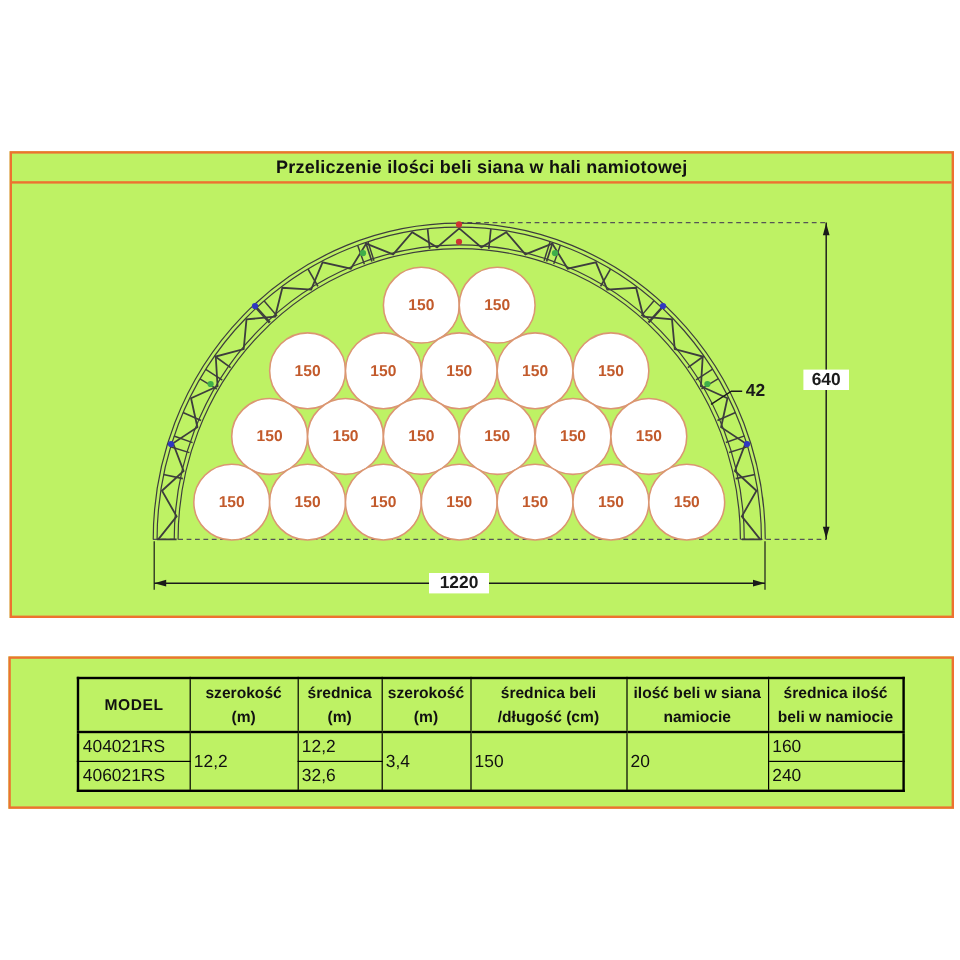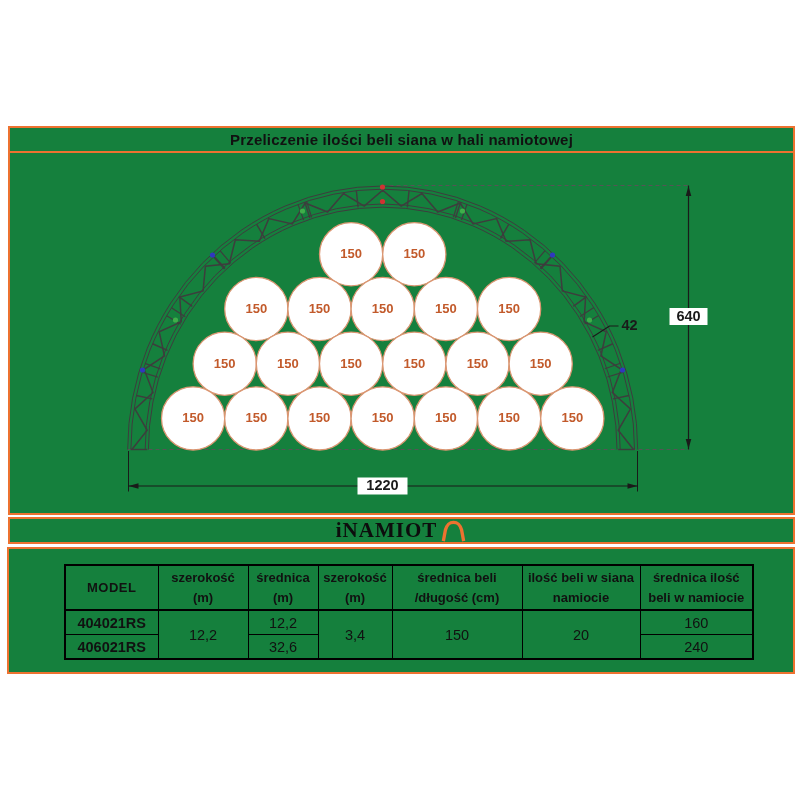--- a/index.html
+++ b/index.html
@@ -1,36 +1,36 @@
 <!DOCTYPE html>
 <html><head>
 <meta charset="utf-8">
 <style>
   html,body{margin:0;padding:0;background:#fff;}
   .page{position:relative;width:800px;height:800px;background:#fff;
         font-family:"Liberation Sans",sans-serif;color:#111;overflow:hidden;}
-  .frame{position:absolute;border:2.5px solid #ed7230;box-sizing:border-box;background:#15803d;}
+  .frame{position:absolute;border:2.5px solid #ed7230;box-sizing:border-box;background:#bef264;}
   .frame-a{left:8px;top:126px;width:787px;height:389px;}
   .title-bar{position:absolute;left:0;top:0;width:100%;height:25px;
              border-bottom:2.5px solid #ed7230;display:flex;align-items:center;justify-content:center;
              font-weight:bold;font-size:15px;letter-spacing:.2px;box-sizing:border-box;}
   .diagram-svg{position:absolute;left:0;top:25px;width:781px;height:359px;}
   .frame-b{left:8px;top:517px;width:787px;height:27px;display:flex;align-items:center;justify-content:center;gap:3px;}
   .logo-text{font-family:"Liberation Serif",serif;font-weight:bold;font-size:21px;letter-spacing:1px;color:#0d0d0d;}
   .logo-icon{width:27px;height:24px;margin-top:1px;}
   .frame-c{left:7px;top:547px;width:788px;height:127px;}
   table.spec{position:absolute;left:55px;top:15px;border-collapse:collapse;table-layout:fixed;
-             border:2px solid #000;font-size:13px;text-align:center;padding-left:40px;}
+             border:2px solid #000;font-size:13px;padding-left:40px;}
   table.spec th,table.spec td{border:1px solid #000;padding:1px 3px;vertical-align:middle;overflow:hidden;}
   table.spec thead th{font-weight:bold;height:41px;line-height:1.5;}
   table.spec thead th .h1,table.spec thead th .h2{display:block;}
   table.spec thead th .h2:empty{display:none;}
   table.spec thead th{border-bottom:2px solid #000;}
   table.spec td{height:21px;font-size:14.5px;}
-  td.model{font-weight:bold;font-size:13.5px;}
+  td.model{font-weight:normal;font-size:13.5px;}
   th.model-h{font-weight:bold !important;font-size:13px;letter-spacing:.5px;}
 </style>
 </head>
 <body>
 
 <div class="page">
 
   <div class="frame frame-a">
     <div class="title-bar">
       <span>Przeliczenie ilości beli siana w hali namiotowej</span>
@@ -143,26 +143,20 @@
           <polygon points="129,487 139,484.2 139,489.8" fill="#1a1a1a"></polygon>
           <polygon points="638,487 628,484.2 628,489.8" fill="#1a1a1a"></polygon>
           <rect x="358" y="478.5" width="50" height="17" fill="#fff"></rect>
           <text x="383" y="487.5" text-anchor="middle" font-family="&quot;Liberation Sans&quot;, sans-serif" font-size="14.5" font-weight="bold" fill="#1a1a1a" dominant-baseline="middle">1220</text>
           <polyline points="619,327 610,327 593,338" fill="none" stroke="#1a1a1a" stroke-width="1.2"></polyline>
           <text x="630" y="327.5" text-anchor="middle" font-family="&quot;Liberation Sans&quot;, sans-serif" font-size="14.5" font-weight="bold" fill="#1a1a1a" dominant-baseline="middle">42</text>
         </g>
       </svg>
   </div>
 
-  <div class="frame frame-b">
-    <span class="logo-text">iNAMIOT</span>
-    <svg class="logo-icon" viewBox="0 0 28 26">
-      <path d="M3,24 L5.2,12 C7.2,5 10,3.6 14,3.6 C18,3.6 20.8,5 22.8,12 L25,24" fill="none" stroke="#ed7230" stroke-width="3.6" stroke-linejoin="round"></path>
-    </svg>
-  </div>
 
   <div class="frame frame-c">
     <table class="spec">
       <colgroup>
         <col style="width:93px">
           <col style="width:90px">
           <col style="width:70px">
         <col style="width:74px">
           <col style="width:130px">
           <col style="width:118px">

